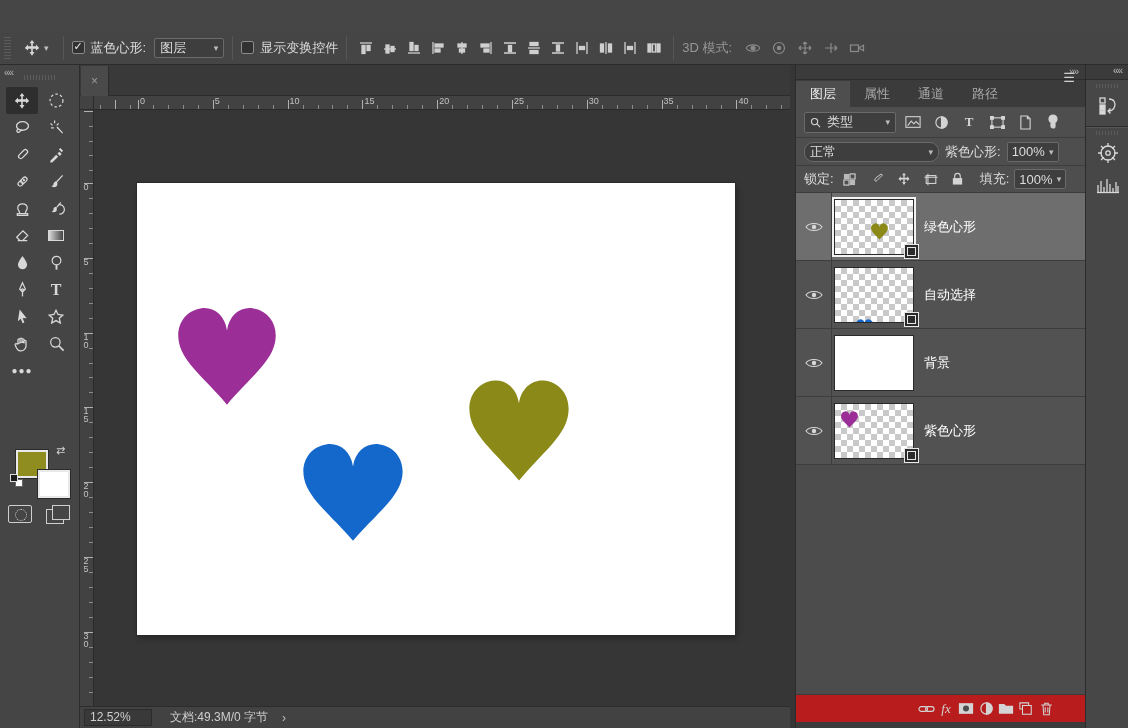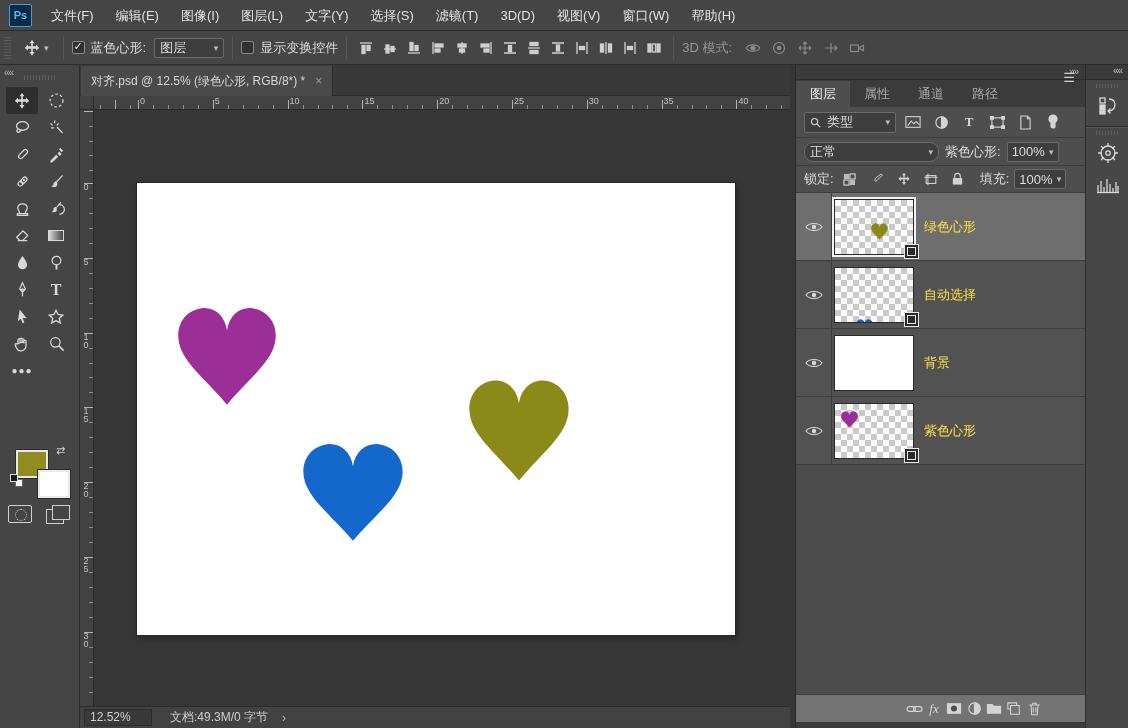--- a/index.html
+++ b/index.html
@@ -96,56 +96,40 @@
   #layers-list { position:absolute; left:0; top:128px; width:290px; }
   .layer-row { height:68px; display:flex; align-items:center; background:#525252; border-bottom:1px solid #3d3d3d; position:relative; }
   .layer-row.selected { background:#6e6e6e; }
   .eye-cell { width:36px; height:68px; display:flex; align-items:center; justify-content:center; border-right:1px solid #3d3d3d; }
   .thumb-wrap { position:relative; margin-left:2px; width:80px; height:56px; flex:none; }
   .thumb { width:80px; height:56px; border:1px solid #2a2a2a; background:#fff; position:relative; overflow:hidden; }
   .thumb.checker { background:repeating-conic-gradient(#c9c9c9 0% 25%, #ffffff 0% 50%); background-size:12px 12px; }
   .layer-row.selected .thumb { outline:2px solid #f2f2f2; }
   .badge { position:absolute; right:-5px; bottom:-4px; width:15px; height:15px; background:#2b2b2b; border:1px solid #e8e8e8; display:flex; align-items:center; justify-content:center; }
   .badge::after { content:""; width:7px; height:7px; border:1px solid #e8e8e8; }
-  .layer-name { margin-left:10px; color:#fde047; font-size:13px; }
+  .layer-name { margin-left:10px; color:#ffffff; font-size:13px; }
   #layers-empty { position:absolute; left:0; top:400px; width:290px; height:235px; background:#4c4c4c; }
-  #panel-footer { position:absolute; left:0; top:629px; width:290px; height:28px; background:#737373; border-top:1px solid #3d3d3d; display:flex; align-items:center; justify-content:flex-end; padding-right:42px; }
+  #panel-footer { position:absolute; left:0; top:629px; width:290px; height:28px; background:#b91c1c; border-top:1px solid #3d3d3d; display:flex; align-items:center; justify-content:flex-end; padding-right:30px; }
   #panel-footer .mini-icon { width:20px; }
   #panel-footer .fx { font-style:italic; font-size:13px; color:#d4d4d4; font-family:"Liberation Serif","DejaVu Serif",serif; }
   #panel-under { position:absolute; left:0; top:657px; width:290px; height:6px; background:#3b3b3b; }
 
   
   #iconstrip { position:absolute; left:1085px; top:65px; width:43px; height:663px; background:#474747; border-left:1px solid #2c2c2c; }
   #iconstrip .hdr { height:15px; background:#3b3b3b; border-bottom:1px solid #2c2c2c; text-align:right; color:#bdbdbd; font-size:10px; letter-spacing:-1px; padding-right:6px; }
   .strip-grip { margin:4px auto 2px; width:22px; height:4px; background:repeating-linear-gradient(90deg,#5c5c5c 0 1px,transparent 1px 3px); }
   .strip-btn { width:43px; height:32px; display:flex; align-items:center; justify-content:center; color:#d8d8d8; }
   .strip-btn svg { stroke:#d8d8d8; fill:none; stroke-width:1.3; }
   .strip-sep { height:1px; background:#2c2c2c; margin:4px 0; box-shadow:0 1px 0 #565656; }
 </style>
 </head>
 <body>
 
 <div id="app">
 
-  <div id="menubar">
-    <div id="ps-logo">Ps</div>
-    <nav id="menu" style="display: flex;">
-        <span class="menu-item">文件(F)</span>
-        <span class="menu-item">编辑(E)</span>
-        <span class="menu-item">图像(I)</span>
-        <span class="menu-item">图层(L)</span>
-        <span class="menu-item">文字(Y)</span>
-        <span class="menu-item">选择(S)</span>
-        <span class="menu-item">滤镜(T)</span>
-        <span class="menu-item">3D(D)</span>
-        <span class="menu-item">视图(V)</span>
-        <span class="menu-item">窗口(W)</span>
-        <span class="menu-item">帮助(H)</span>
-      </nav>
-  </div>
 
   <div id="optionsbar">
     <div class="grip"></div>
     <div class="opt-toolicon">
       <svg width="18" height="18" viewBox="0 0 18 18">
           <path class="fillme" fill="#d8d8d8" d="M9 1l2.5 3.2h-1.7v3.1H13V5.6L16.2 9 13 11.5v-1.7H9.8v3.1h1.7L9 16.8l-2.5-3.9h1.7v-3.1H5v1.7L1.8 9 5 5.6v1.7h3.2V4.2H6.5z"></path>
         </svg>
       <span class="chev">▾</span>
     </div>
     <div class="opt-sep"></div>
@@ -410,21 +394,20 @@
     </div>
     <div id="toolbar-bottom">
       <div class="tb-icon qmask"></div>
       <div class="tb-icon smode"></div>
     </div>
   </div>
 
   <div id="center">
     <div id="tabstrip">
       <div class="doc-tab">
-        <span>对齐.psd @ 12.5% (绿色心形, RGB/8*) *</span>
         <span class="close">×</span>
       </div>
     </div>
     <div id="viewport">
       <div id="hruler">
           <div class="minor"></div>
           <div class="major"></div>
           <span class="hlab" style="left: 46px;">0</span>
           <span class="hlab" style="left: 120.8px;">5</span>
           <span class="hlab" style="left: 195.6px;">10</span>

